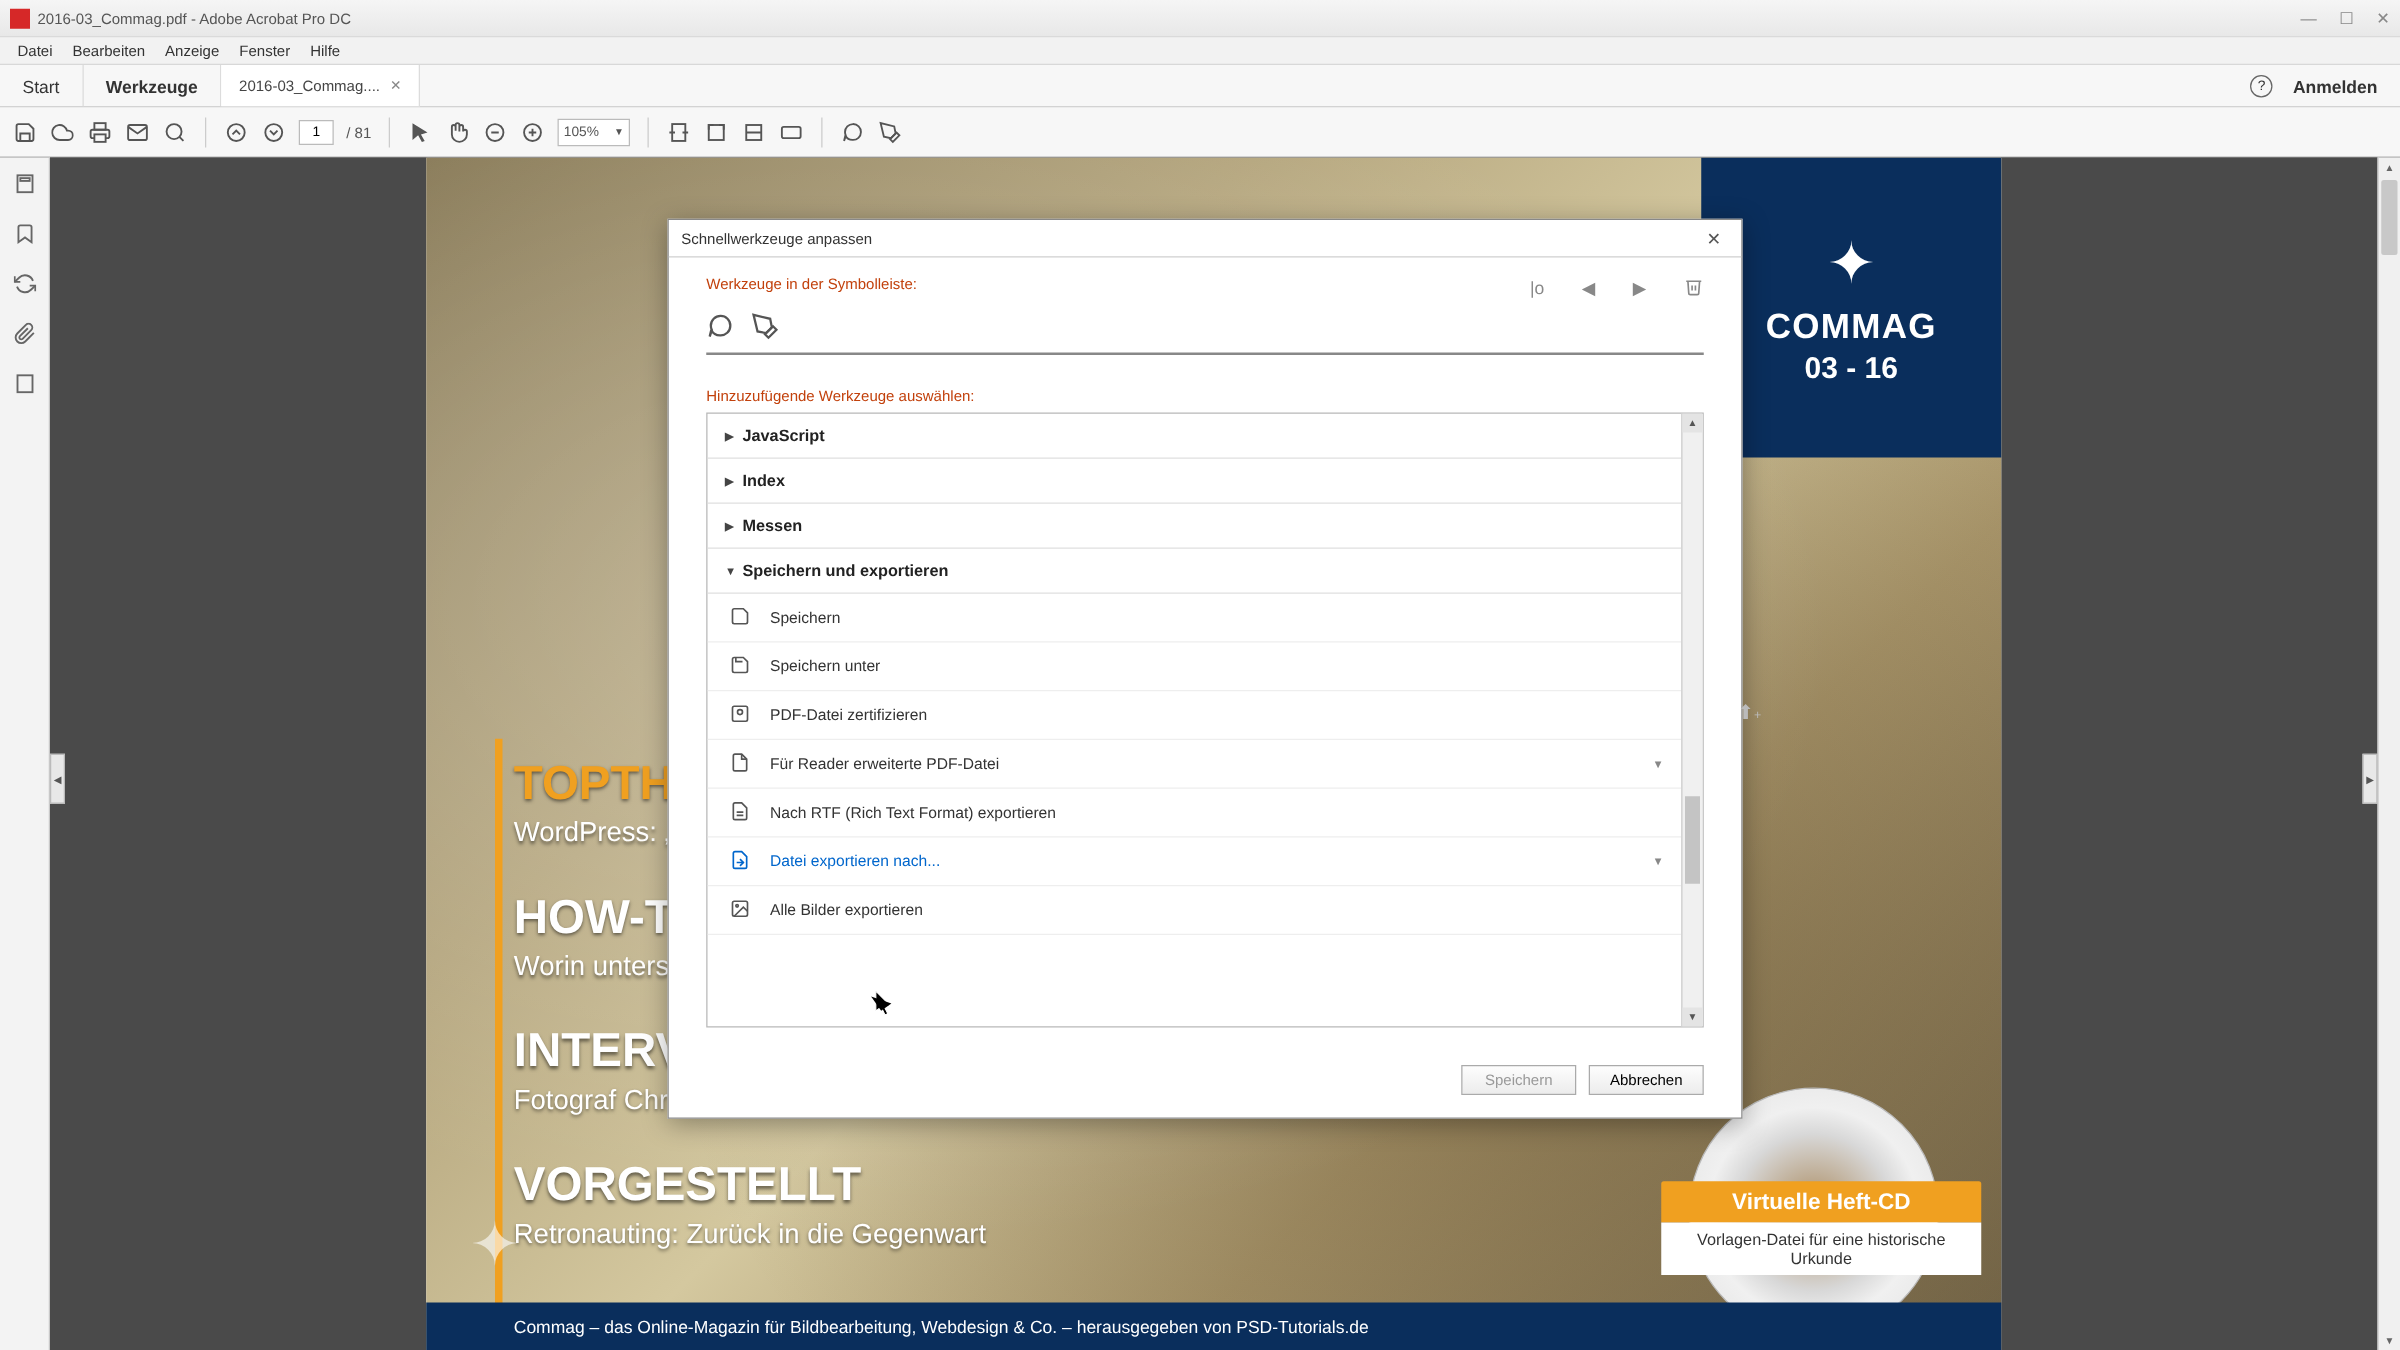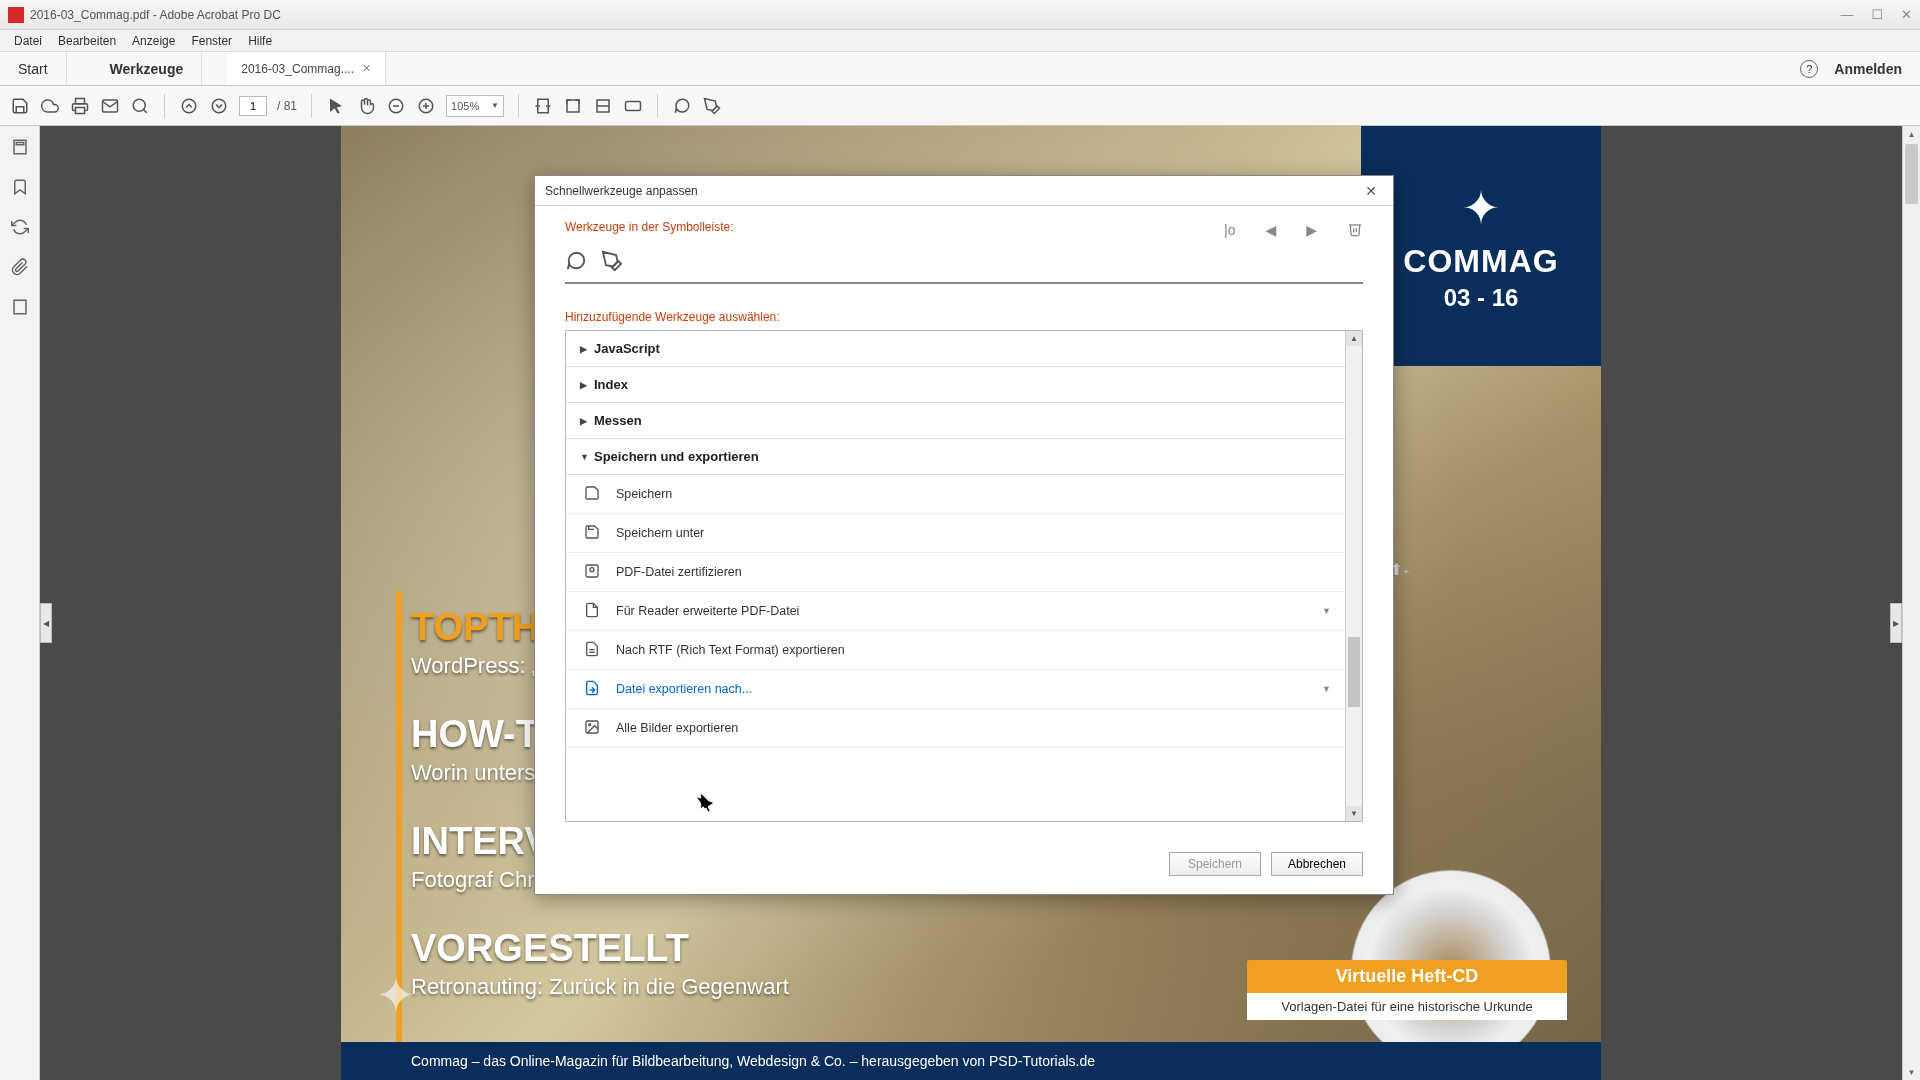--- a/index.html
+++ b/index.html
@@ -10,21 +10,21 @@
 .titlebar .appicon { width: 16px; height: 16px; background: #d62828; margin-right: 6px; }
 .titlebar .title-text { flex: 1; }
 .titlebar .winbtns { display: flex; gap: 18px; color: #888; font-size: 13px; }
 .titlebar .winbtns span { cursor: default; }
 
 
 .menubar { height: 22px; background: #f2f2f2; display: flex; align-items: center; padding: 0 6px; font-size: 12px; color: #333; border-bottom: 1px solid #d8d8d8; }
 .menubar span { padding: 0 8px; }
 
 
-.tabbar { height: 34px; background: #f7f7f7; border-bottom: 1px solid #c8c8c8; display: flex; align-items: stretch; gap: 25px; }
+.tabbar { height: 34px; background: #f7f7f7; border-bottom: 1px solid #c8c8c8; display: flex; align-items: stretch; }
 .tabbar .maintab { padding: 0 18px; display: flex; align-items: center; font-size: 14px; color: #333; border-right: 1px solid #dcdcdc; }
 .tabbar .maintab.bold { font-weight: 600; }
 .tabbar .doctab { padding: 0 14px; display: flex; align-items: center; font-size: 12px; color: #444; background: #fff; border-right: 1px solid #dcdcdc; gap: 8px; }
 .tabbar .doctab .close { color: #888; font-size: 11px; }
 .tabbar .spacer { flex: 1; }
 .tabbar .right { display: flex; align-items: center; gap: 16px; padding-right: 18px; font-size: 14px; color: #333; }
 .tabbar .right .help { width: 18px; height: 18px; border: 1.5px solid #666; border-radius: 50%; display: inline-flex; align-items: center; justify-content: center; font-size: 11px; }
 
 
 .toolbar { height: 40px; background: #f7f7f7; border-bottom: 1px solid #c8c8c8; display: flex; align-items: center; padding: 0 10px; gap: 10px; font-size: 12px; color: #555; }
@@ -46,28 +46,28 @@
 .scrollbar-v .arr.up { top: 0; }
 .scrollbar-v .arr.dn { bottom: 0; }
 .docview .collapse-left { position: absolute; left: 0; top: 50%; width: 12px; height: 40px; background: #e8e8e8; border: 1px solid #bbb; display: flex; align-items: center; justify-content: center; font-size: 8px; color: #555; }
 .docview .collapse-right { position: absolute; right: 0; top: 50%; width: 12px; height: 40px; background: #e8e8e8; border: 1px solid #bbb; display: flex; align-items: center; justify-content: center; font-size: 8px; color: #555; }
 
 
 .cover { position: absolute; inset: 0; background: linear-gradient(135deg, #8a7c5a 0%, #b5a67e 30%, #d4c89f 50%, #a8956a 70%, #736548 100%); }
 .cover::before { content: ""; position: absolute; inset: 0; background: radial-gradient(ellipse at 30% 40%, rgba(255,255,255,0.25), transparent 60%), radial-gradient(ellipse at 70% 70%, rgba(90,70,40,0.35), transparent 55%); }
 .cover .brandbox { position: absolute; right: 0; top: 0; width: 240px; height: 240px; background: #0a2e5c; color: #fff; display: flex; flex-direction: column; align-items: center; justify-content: center; }
 .cover .brandbox .logo { font-size: 46px; }
-.cover .brandbox .name { font-size: 32px; font-weight: 700; letter-spacing: 1px; margin-top: 8px; }
+.cover .brandbox .name { font-size: 28px; font-weight: 700; letter-spacing: 1px; margin-top: 8px; }
 .cover .brandbox .issue { font-size: 24px; font-weight: 600; margin-top: 4px; }
 .cover .texts { position: absolute; left: 70px; top: 480px; color: #fff; }
 .cover .texts h2 { font-size: 38px; font-weight: 800; color: #f0a020; text-shadow: 0 2px 3px rgba(0,0,0,0.5); margin-bottom: 4px; }
 .cover .texts p { font-size: 22px; text-shadow: 0 2px 3px rgba(0,0,0,0.5); margin-bottom: 34px; }
 .cover .texts .white { color: #fff; }
 .cover .footer { position: absolute; left: 0; right: 0; bottom: 0; height: 38px; background: #0a2e5c; color: #fff; display: flex; align-items: center; padding: 0 70px; font-size: 14px; }
-.cover .cdbox { position: absolute; right: 34px; bottom: 60px; width: 320px; }
+.cover .cdbox { position: absolute; right: 16px; bottom: 60px; width: 256px; }
 .cover .cdbox .cdlabel { background: #f0a020; color: #fff; font-weight: 700; text-align: center; padding: 6px 0; font-size: 18px; border-radius: 2px 2px 0 0; }
 .cover .cdbox .cdtext { background: #fff; color: #333; font-size: 13px; text-align: center; padding: 6px 8px; }
 .cover .disc { position: absolute; right: 50px; bottom: 10px; width: 200px; height: 200px; border-radius: 50%; background: radial-gradient(circle, #a8875a 0%, #d8d8d8 45%, #f0f0f0 60%, #e0e0e0 100%); border: 1px solid #bbb; }
 .cover .bf { position: absolute; left: 20px; bottom: 50px; width: 70px; height: 70px; opacity: 0.6; color: #fff; font-size: 48px; display: flex; align-items: center; justify-content: center; }
 .cover .accent { position: absolute; left: 55px; top: 465px; width: 6px; height: 500px; background: #f0a020; }
 .dialog { position: absolute; left: 534px; top: 175px; width: 860px; background: #fff; border: 1px solid #888; box-shadow: 0 4px 20px rgba(0,0,0,0.35); }
 .dialog .dtitle { height: 30px; border-bottom: 1px solid #d0d0d0; display: flex; align-items: center; padding: 0 10px; font-size: 12px; color: #333; }
 .dialog .dtitle .dclose { margin-left: auto; font-size: 14px; color: #555; padding: 0 6px; }
 .dialog .dbody { padding: 14px 30px 16px 30px; }
 .dialog .section-label { font-size: 12px; color: #c2410c; margin-bottom: 6px; }

